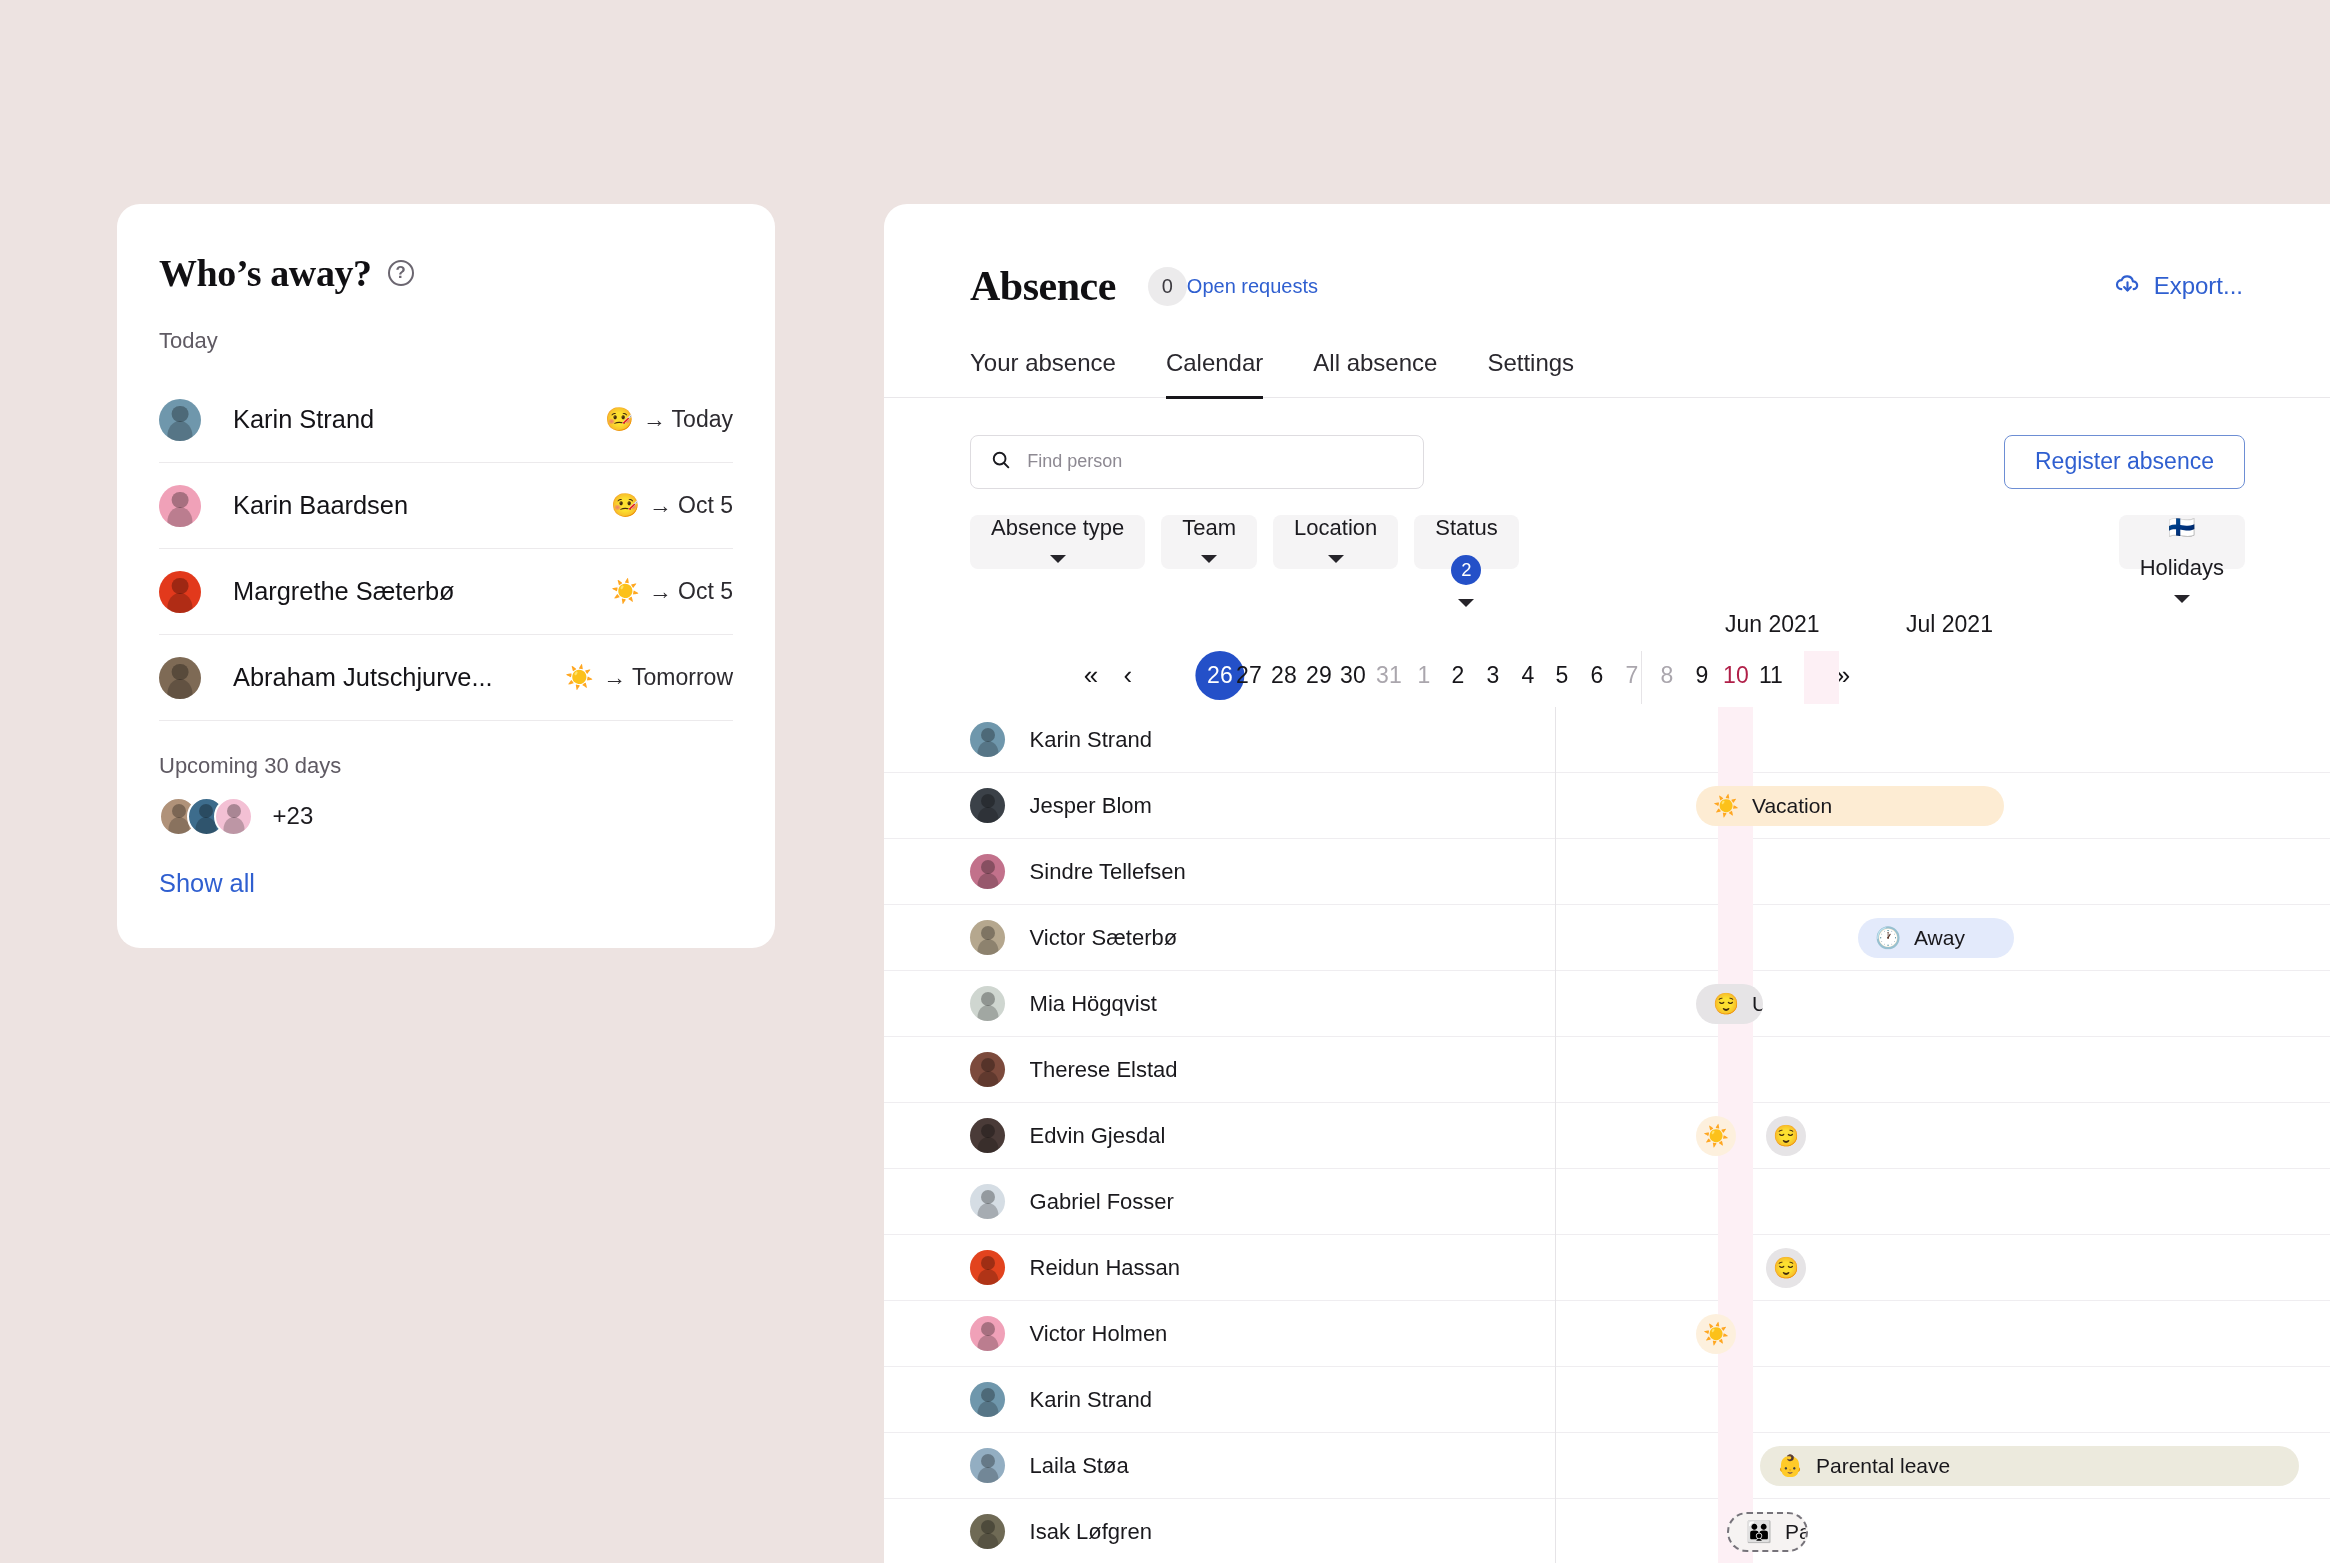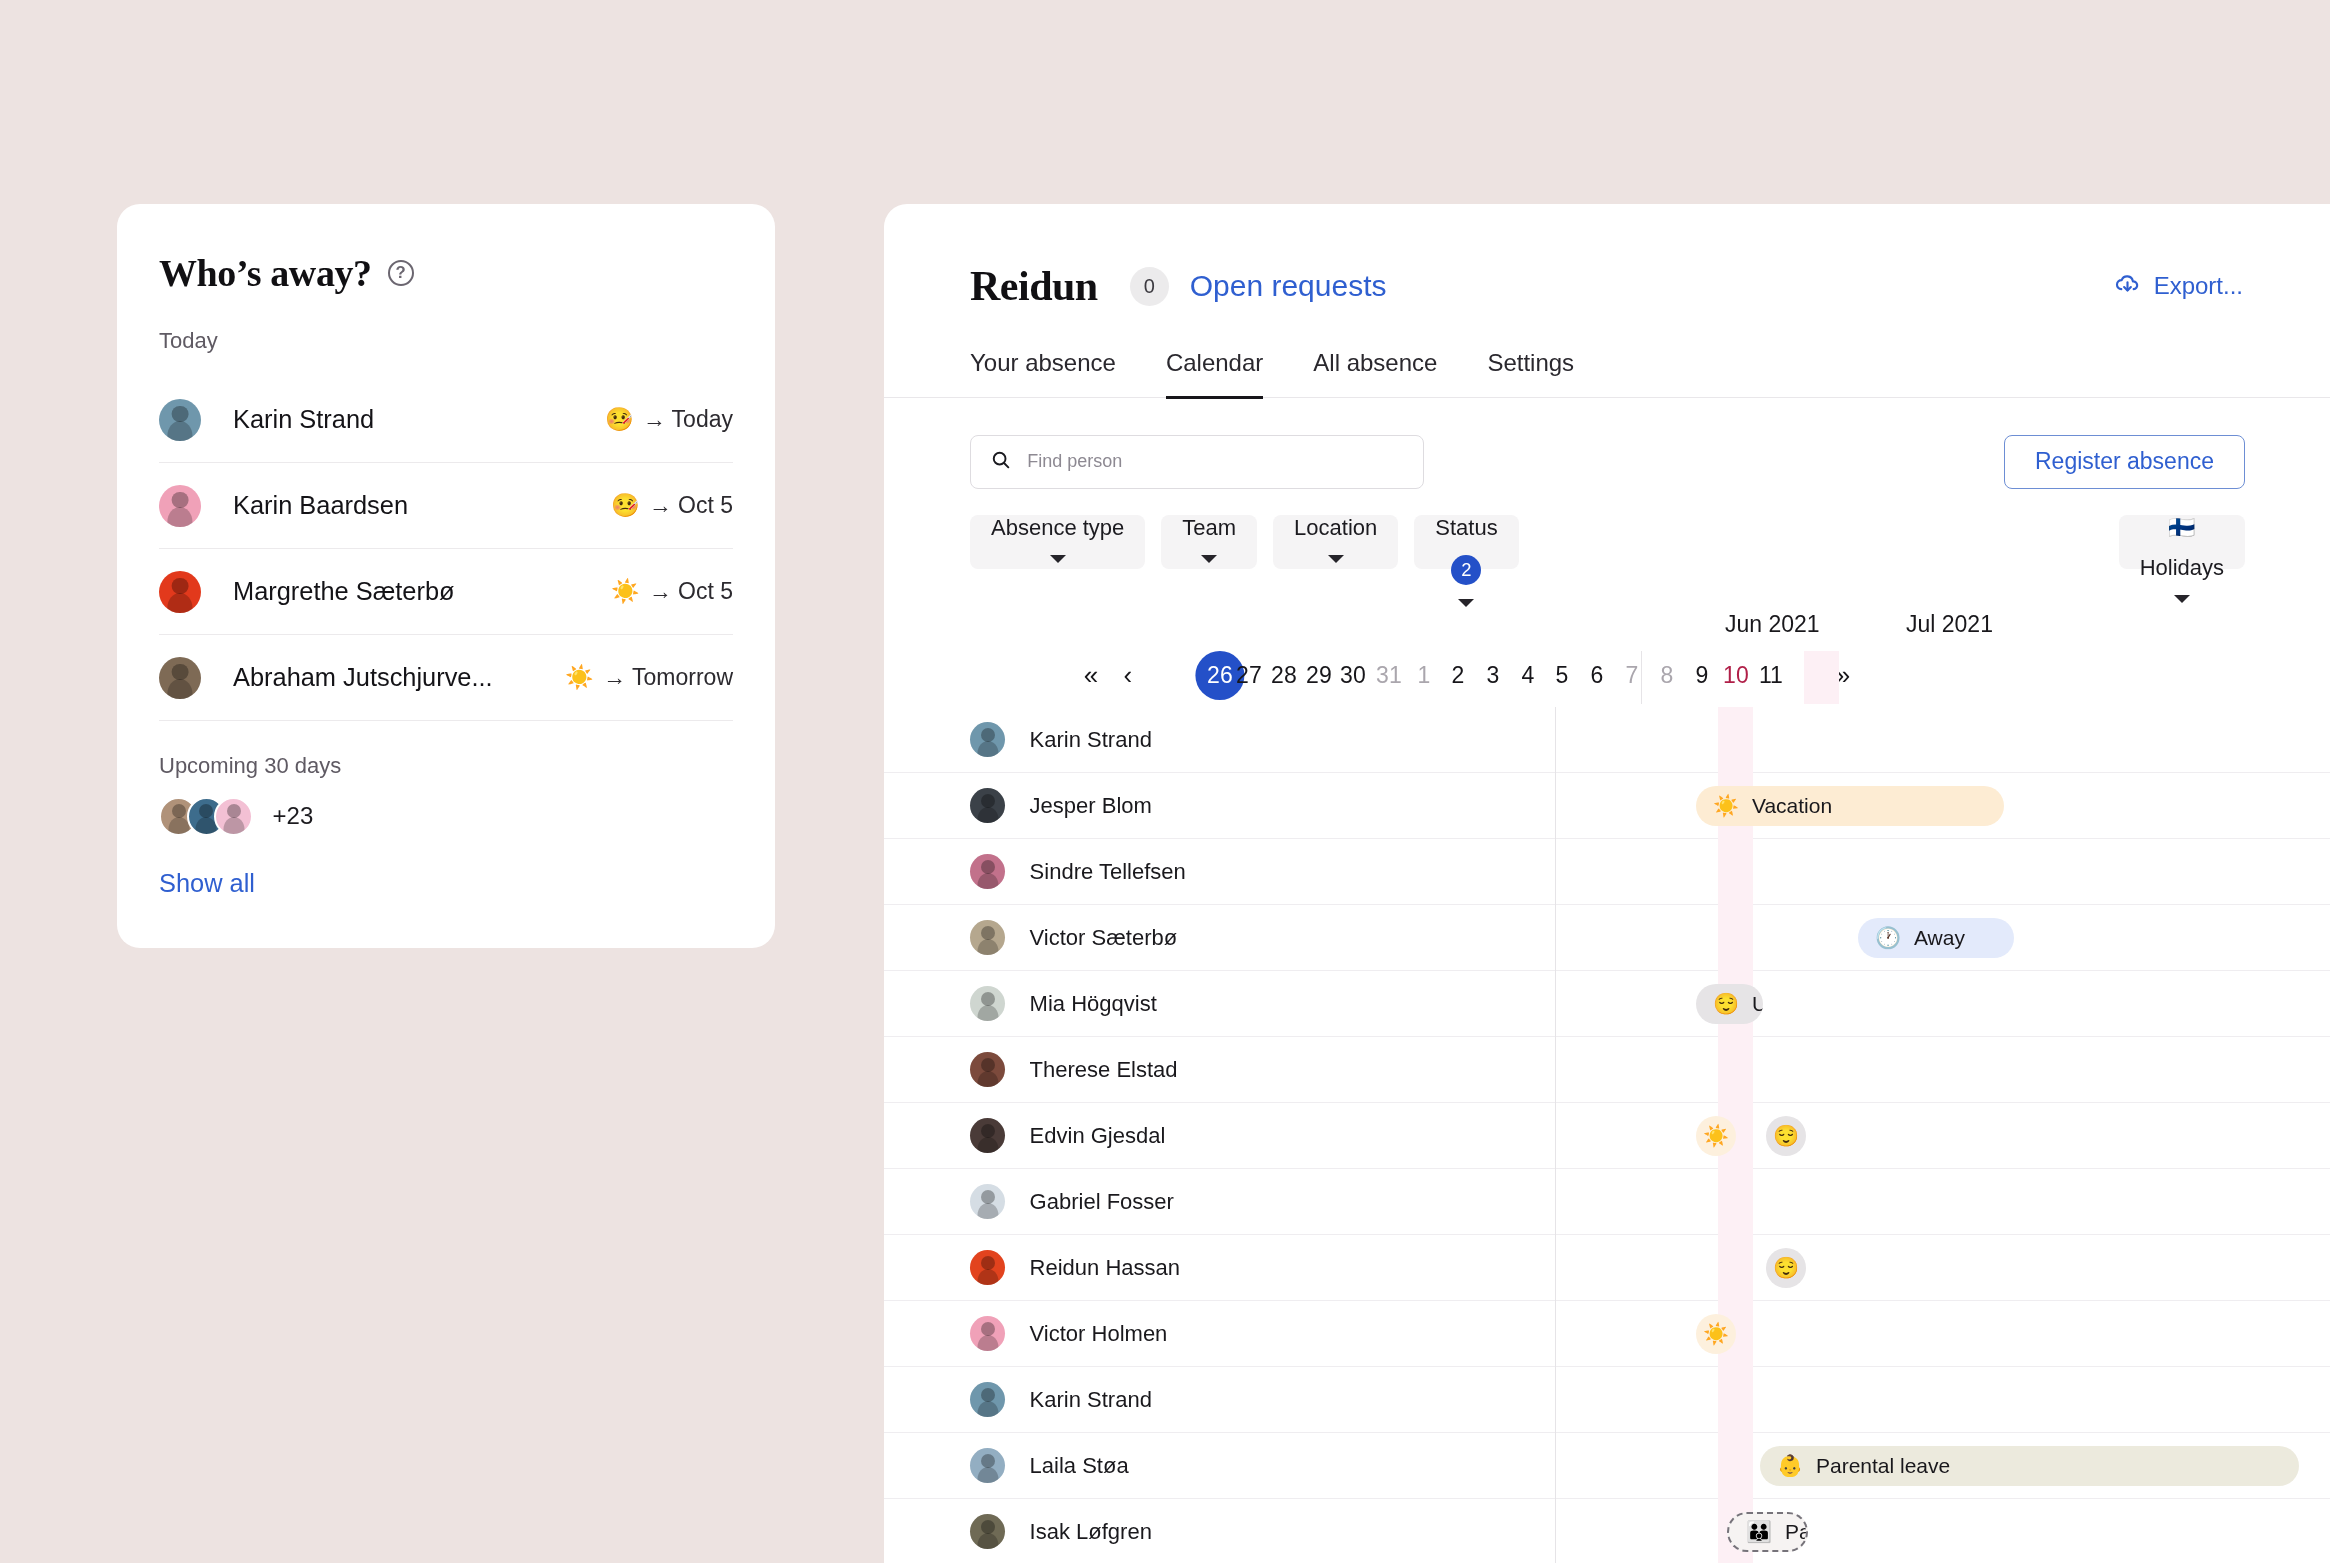--- a/index.html
+++ b/index.html
@@ -150,23 +150,22 @@
     width: 39px; height: 39px;
     border-radius: 50%;
     background: #ecebec;
     color: #3c3a40;
     font-size: 20px;
     display: flex; align-items: center; justify-content: center;
     margin-left: 32px;
     flex: 0 0 auto;
   }
   .open-req {
-    font-size: 30px;
+    font-size: 20px;
     color: #2f5fd0;
-    margin-left: 21px;
     cursor: pointer;
     white-space: nowrap;
   }
   .export-btn {
     margin-left: auto;
     display: flex;
     align-items: center;
     gap: 13px;
     font-size: 24px;
     color: #2f5fd0;
@@ -448,21 +447,21 @@
       </div>
     <div class="stack-count">+23</div>
   </div>
 
   <div class="show-all">Show all</div>
 </div>
 
 <div class="panel">
 
   <div class="abs-head">
-    <div class="abs-title">Reidun</div>
+    <div class="abs-title">Absence</div>
     <div class="req-badge">0</div>
     <div class="open-req">Open requests</div>
     <div class="export-btn">
       <span>
         <svg width="27" height="27" viewBox="0 0 24 24" fill="none" stroke="#2f5fd0" stroke-width="1.9" stroke-linecap="round" stroke-linejoin="round">
           <path d="M6.5 17a4 4 0 0 1 .3-8 5.2 5.2 0 0 1 10 1.1A3.4 3.4 0 0 1 17.5 17"></path>
           <path d="M12 11v7"></path>
             <path d="M9 15.2 12 18.3l3-3.1"></path>
         </svg>
       </span>

